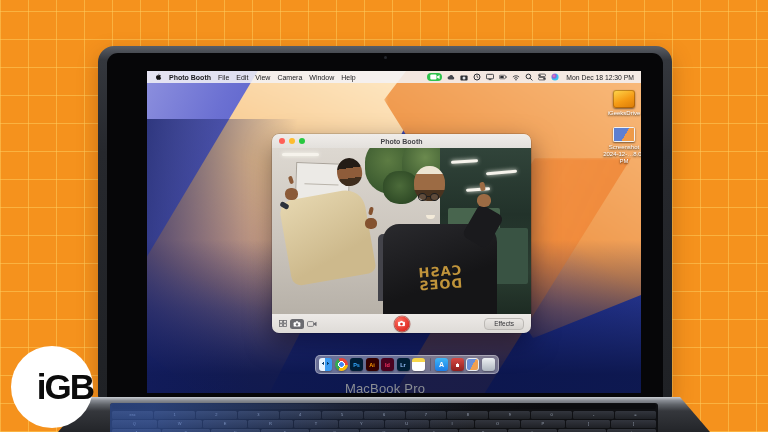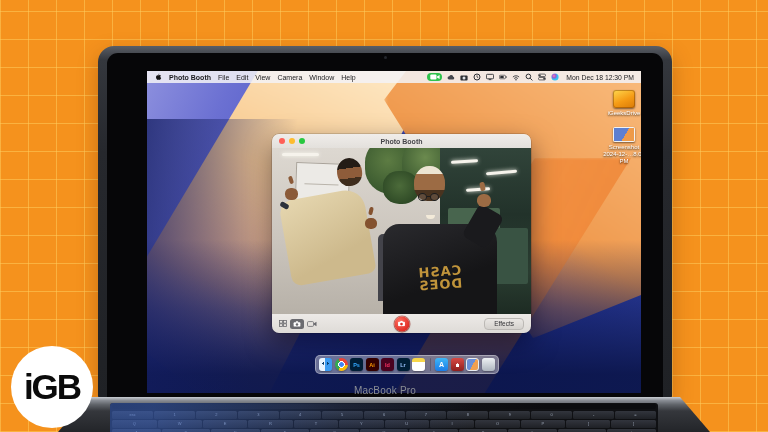--- a/index.html
+++ b/index.html
@@ -7,33 +7,33 @@
 
   .stage { position:relative; width:768px; height:432px; overflow:hidden;
     background-color:#f5921d;
     background-image:
       repeating-linear-gradient(0deg, rgba(255,204,92,.55) 0 1px, transparent 1px 28px),
       repeating-linear-gradient(90deg, rgba(255,204,92,.55) 0 1px, transparent 1px 28px);
   }
 
   
   .igb-badge { position:absolute; left:11px; top:346px; width:82px; height:82px; border-radius:50%;
-    background:#fff; display:flex; align-items:center; justify-content:center;
+    background:#fff; display:flex; align-items:center; justify-content:flex-end;
     font-weight:700; font-size:35px; letter-spacing:-2px; color:#0b0b0b; z-index:30; }
 
   
   .lid { position:absolute; left:98px; top:46px; width:574px; height:352px;
     background:linear-gradient(180deg,#5a5e66 0%,#34373d 4%,#26282d 30%,#1f2125 100%);
     border-radius:16px 16px 2px 2px; box-shadow:0 8px 20px rgba(110,50,0,.35); }
   .bezel { position:absolute; left:9px; right:9px; top:7px; bottom:0;
     background:#060608; border-radius:11px 11px 0 0; }
   .webcam { position:absolute; left:50%; top:3px; width:3px; height:3px; margin-left:-1px;
     border-radius:50%; background:#24272d; }
   .bezel-label { position:absolute; bottom:2px; width:100%; text-align:center;
-    font-size:10px; color:#8b8e94; letter-spacing:.2px; }
+    font-size:13px; color:#8b8e94; letter-spacing:.2px; }
 
   .screen { position:absolute; left:40px; top:18px; width:494px; height:322px; overflow:hidden;
     background:#3b49b4; box-shadow:inset 0 0 26px rgba(0,0,10,.35); }
 
   
   .wp { position:absolute; pointer-events:none; }
   .wp-base { inset:0; background:linear-gradient(115deg,#8d90de 0%,#6b70d2 14%,#4a55c2 32%,#2d3aa6 58%,#2838a2 78%,#3a4cb6 100%); }
   .wp-cream { left:-8%; top:-18%; width:72%; height:130%;
     background:linear-gradient(205deg,#fff0d2 8%,#f8c98e 42%,rgba(246,170,96,.65) 66%,rgba(246,170,96,0) 88%);
     clip-path:polygon(52% 0,100% 0,40% 100%,0 74%); filter:blur(2px); }

